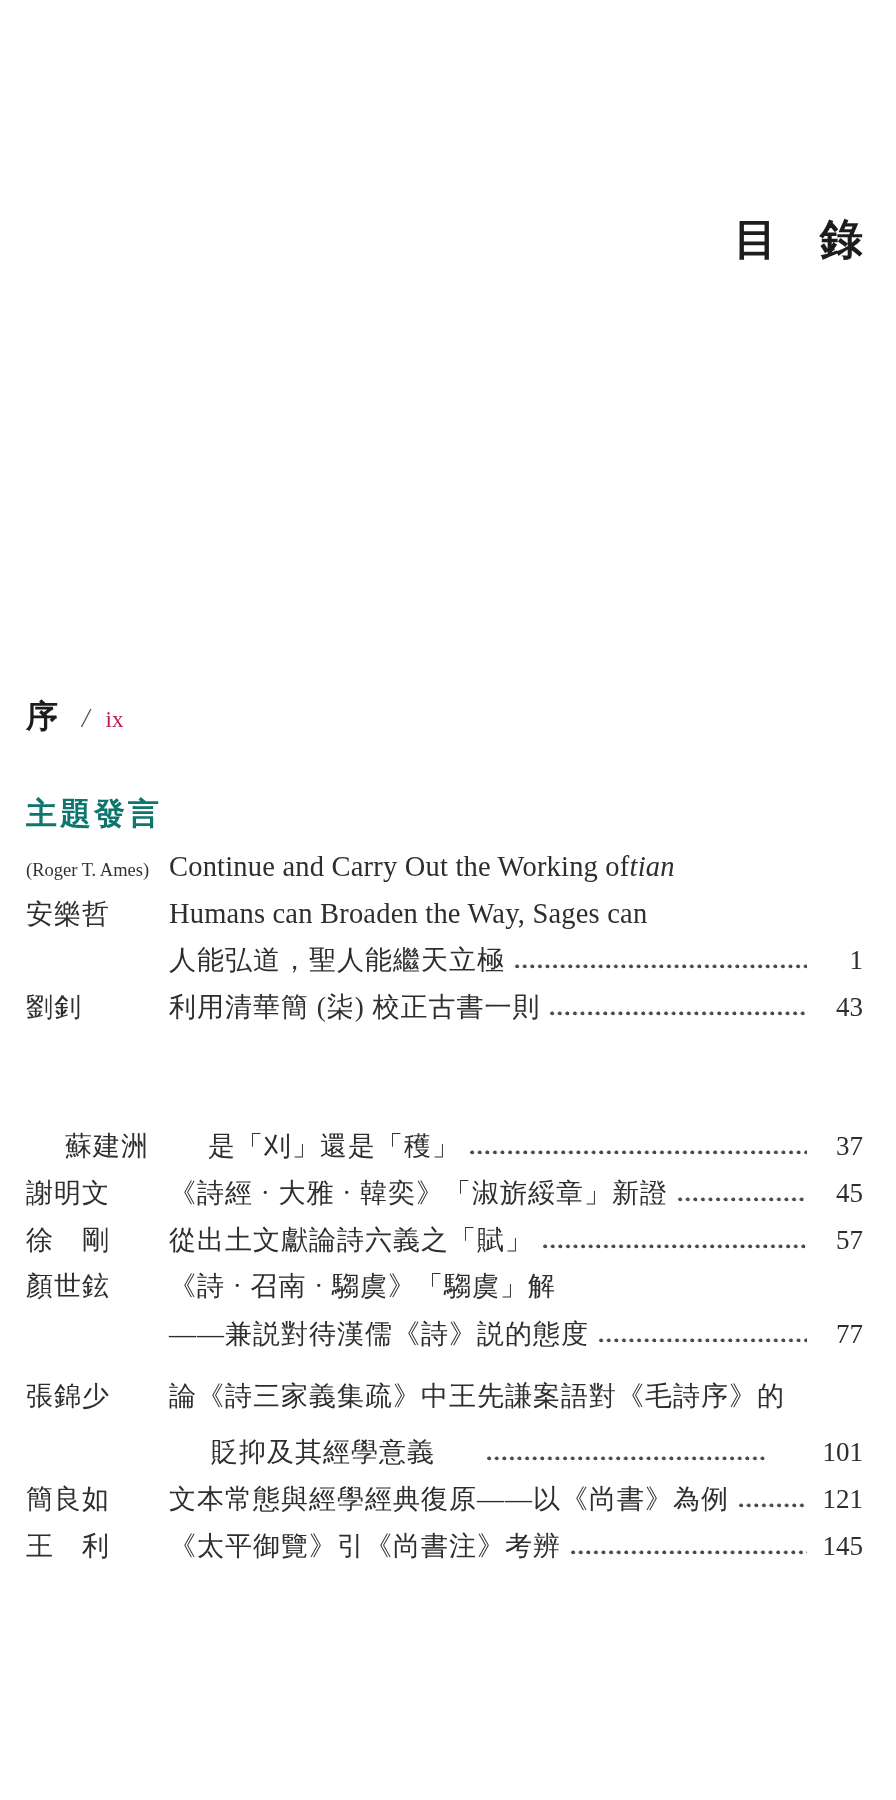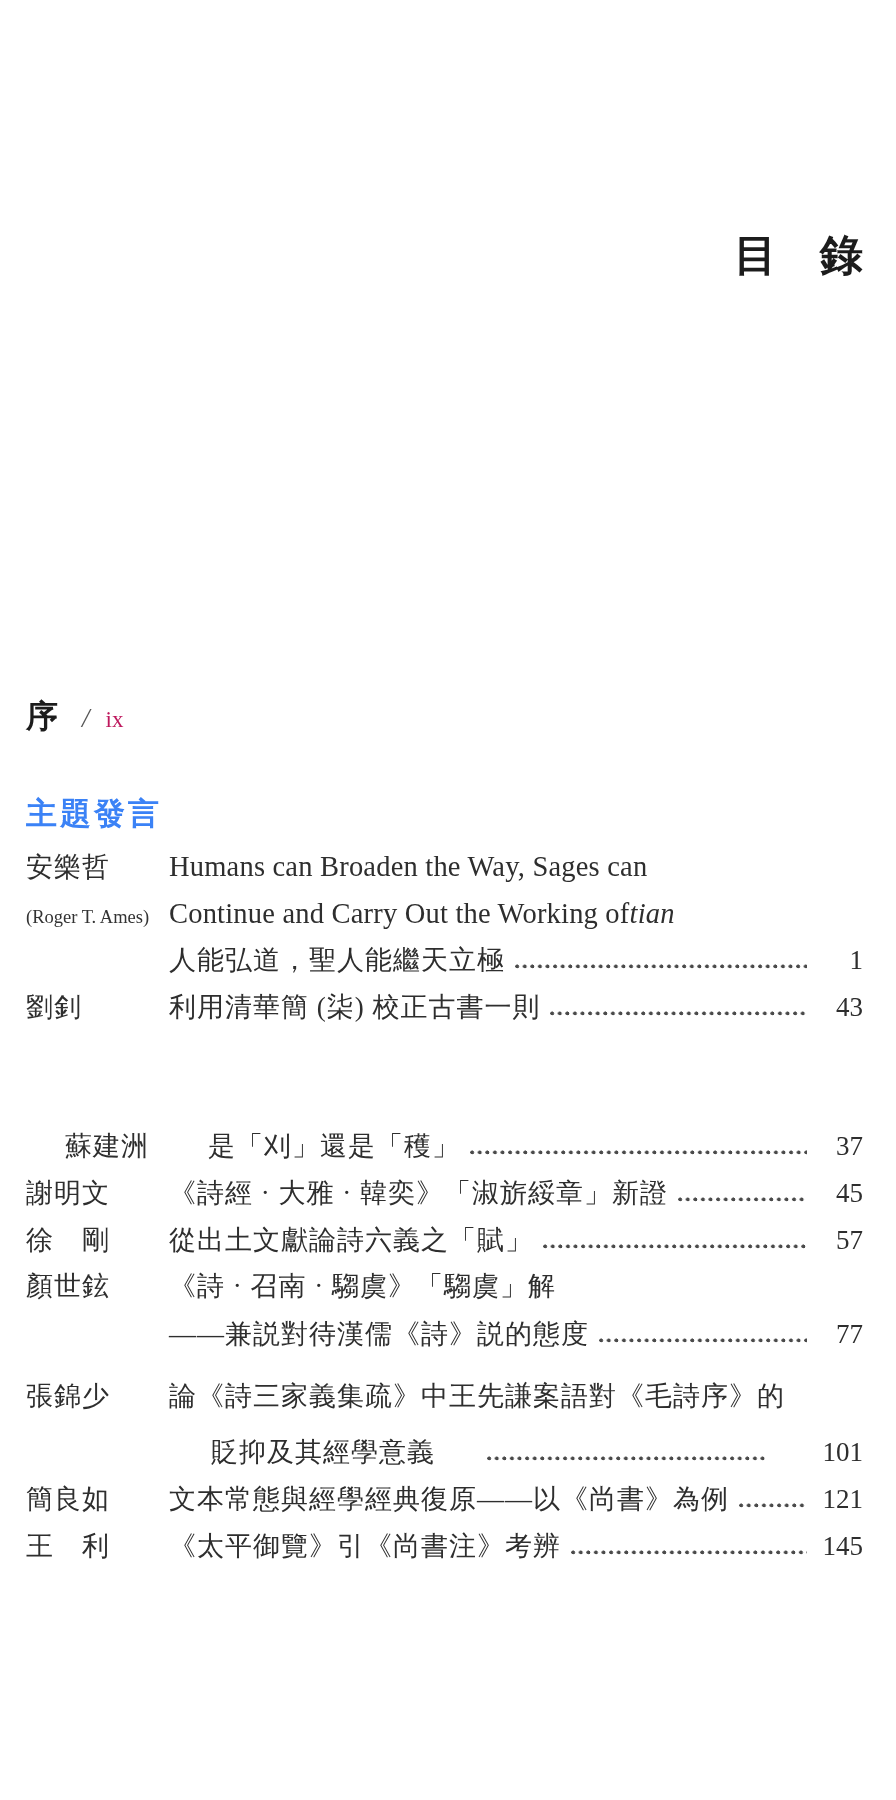--- a/index.html
+++ b/index.html
@@ -6,37 +6,37 @@
   #page {
     position:relative;
     width:896px; height:1800px;
     background:#ffffff;
     font-family:"Liberation Serif","DejaVu Serif",serif;
     color:#2e2e2e;
     overflow:hidden;
   }
 
   .doc-title {
-    position:absolute; top:234px; right:33px;
+    position:absolute; top:218px; right:33px;
     font-size:43px; line-height:1; font-weight:700;
     color:#1c1c1c; white-space:nowrap;
   }
 
   .preface {
     position:absolute; top:695px; left:26px;
     display:flex; align-items:baseline;
   }
   .preface .pref-label { font-size:32px; font-weight:700; color:#1c1c1c; }
   .preface .pref-sep   { font-size:27px; color:#555; margin:0 16px 0 24px; font-style:italic; font-weight:400; }
   .preface .pref-page  { font-size:23px; color:#be185d; }
 
   .section-heading {
     position:absolute; top:793px; left:26px;
     font-size:31px; font-weight:700; letter-spacing:3px;
-    color:#3b82f6; white-space:nowrap;
+    color:#0f766e; white-space:nowrap;
   }
 
   .toc {
     position:absolute; top:851px; left:26px; width:837px;
   }
   .row { display:flex; align-items:baseline; height:47px; }
   .gap-lg { margin-top:92px;margin-left:39px; }
   .gap-md { margin-top:16px; }
   .gap-sm { margin-top:8px;gap:42px; }
 
@@ -72,28 +72,28 @@
     <span class="pref-label">序</span>
     <span class="pref-sep">/</span>
     <span class="pref-page">ix</span>
   </div>
 
   <div class="section-heading">主題發言</div>
 
   <div class="toc">
 
     <div class="row">
-      <div class="author">安樂哲</div>
-      <span class="t en">Humans can Broaden the Way, Sages can</span>
+      <div class="author small">(Roger T. Ames)</div>
+      <span class="t en">Continue and Carry Out the Working of </span>
+      <span class="t en ti">tian</span>
     </div>
 
     <div class="row">
-      <div class="author small">(Roger T. Ames)</div>
-      <span class="t en">Continue and Carry Out the Working of </span>
-      <span class="t en ti">tian</span>
+      <div class="author">安樂哲</div>
+      <span class="t en">Humans can Broaden the Way, Sages can</span>
     </div>
 
     <div class="row">
       <div class="author"></div>
       <span class="t">人能弘道，聖人能繼天立極</span>
       <span class="leader"></span>
       <span class="pgn">1</span>
     </div>
 
     <div class="row">

